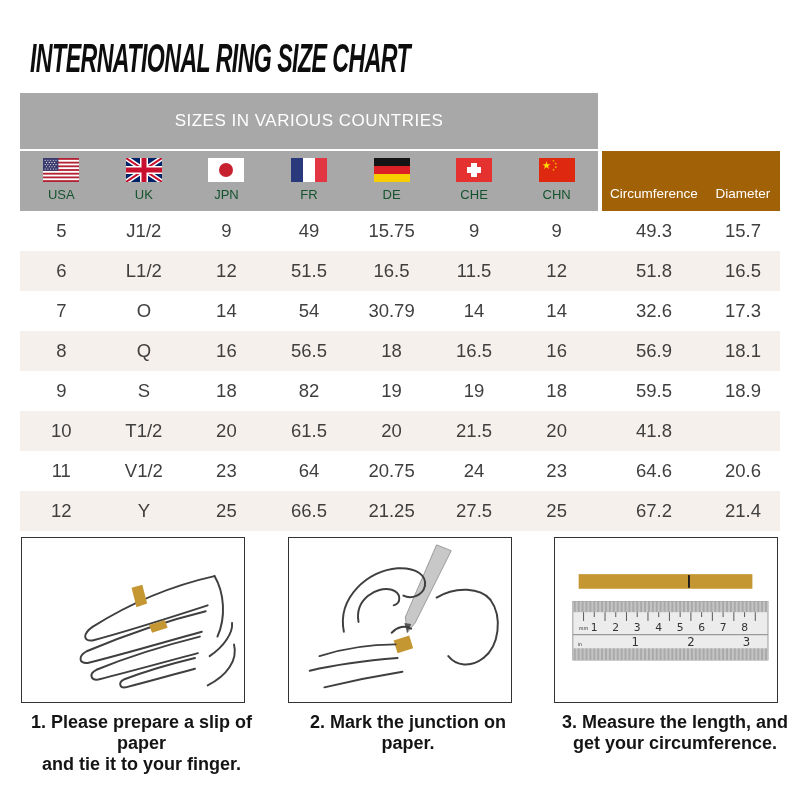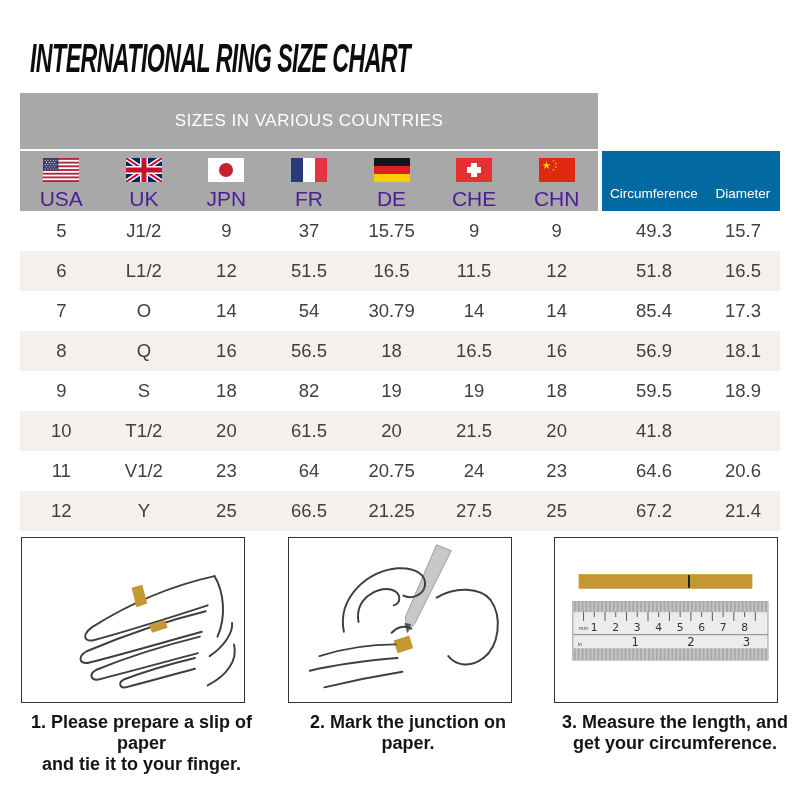--- a/index.html
+++ b/index.html
@@ -22,23 +22,23 @@
   .hdr-band { display:grid; grid-template-columns:578px 4px 178px; height:56px; }
   .hdr-cell { background:#a8a8a8; color:#fff; font-size:17px;
     display:flex; align-items:center; justify-content:center; letter-spacing:.5px; }
   .hdr-div { background:#fff; }
   .gap2 { height:2px; background:#fff; }
 
   .flag-band { display:grid; grid-template-columns:repeat(7,82.57px) 4px 104px 74px; height:60px; }
   .flag-cell { background:#a8a8a8; display:flex; flex-direction:column;
     align-items:center; justify-content:flex-start; padding-top:7px; }
   .flag-cell svg { display:block; }
-  .flag-label { color:#4c1d95; font-size:21px; margin-top:5px; }
+  .flag-label { color:#14532d; font-size:13px; margin-top:5px; }
   .band-div { background:#fff; }
-  .len-cell { background:#0369a1; color:#fff; font-size:13.5px;
+  .len-cell { background:#a16207; color:#fff; font-size:13.5px;
     display:flex; align-items:flex-end; justify-content:center; padding-bottom:10px; }
 
   .data-row { display:grid; grid-template-columns:repeat(7,82.57px) 4px 104px 74px;
     height:40px; background:#ffffff; }
   .data-row.alt { background:#f6f0ec; }
   .cell { display:flex; align-items:center; justify-content:center;
     font-size:18.5px; color:#3f3f3f; }
 
   
   .steps { position:absolute; left:0; top:537px; width:800px;
@@ -173,21 +173,21 @@
       <div class="band-div"></div>
       <div class="len-cell">Circumference</div>
       <div class="len-cell">Diameter</div>
     </div>
 
     <div id="table-body">
         <div class="data-row">
           <span class="cell">5</span>
           <span class="cell">J1/2</span>
           <span class="cell">9</span>
-          <span class="cell">37</span>
+          <span class="cell">49</span>
           <span class="cell">15.75</span>
           <span class="cell">9</span>
           <span class="cell">9</span>
           <span class="cell"></span>
           <span class="cell">49.3</span>
           <span class="cell">15.7</span>
         </div>
         <div class="data-row alt">
           <span class="cell">6</span>
           <span class="cell">L1/2</span>
@@ -202,21 +202,21 @@
         </div>
         <div class="data-row">
           <span class="cell">7</span>
           <span class="cell">O</span>
           <span class="cell">14</span>
           <span class="cell">54</span>
           <span class="cell">30.79</span>
           <span class="cell">14</span>
           <span class="cell">14</span>
           <span class="cell"></span>
-          <span class="cell">85.4</span>
+          <span class="cell">32.6</span>
           <span class="cell">17.3</span>
         </div>
         <div class="data-row alt">
           <span class="cell">8</span>
           <span class="cell">Q</span>
           <span class="cell">16</span>
           <span class="cell">56.5</span>
           <span class="cell">18</span>
           <span class="cell">16.5</span>
           <span class="cell">16</span>

